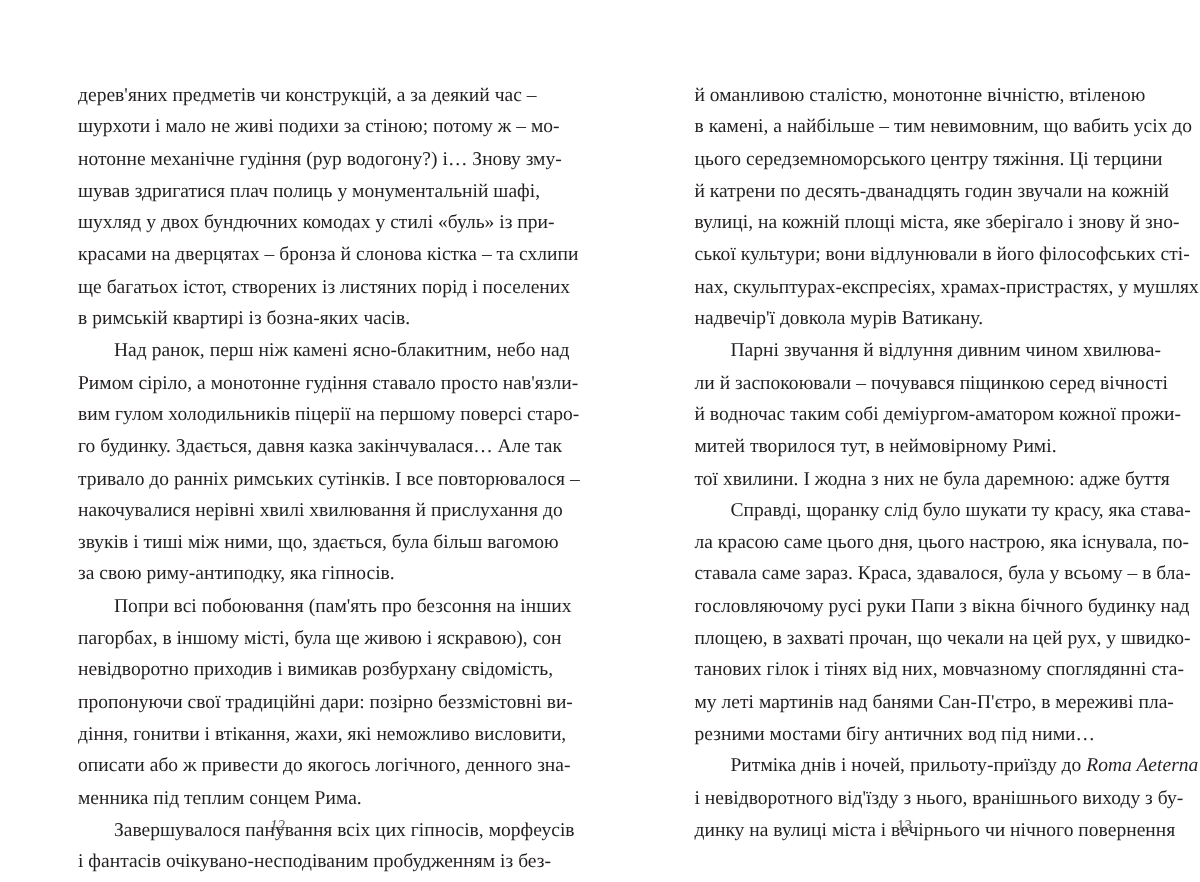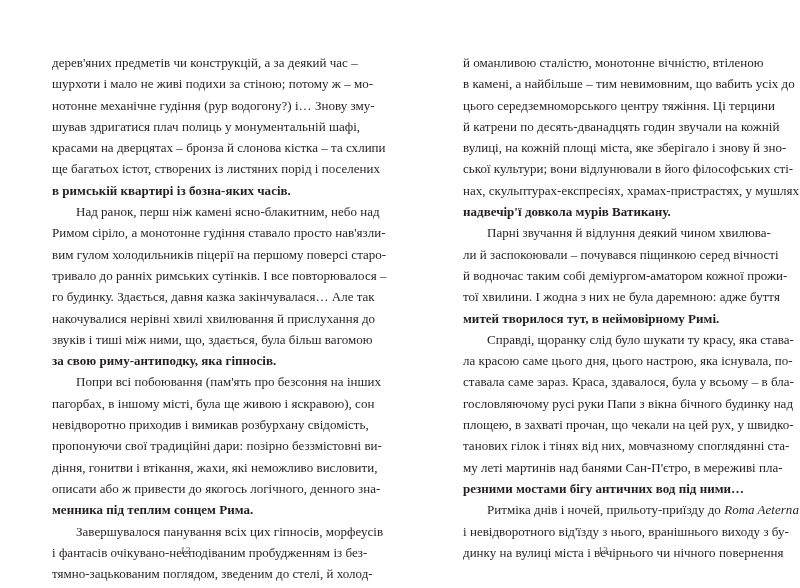--- a/index.html
+++ b/index.html
@@ -34,21 +34,20 @@
       height: 21.3px;
       line-height: 21.3px;
       font-size: 13px;
       white-space: nowrap;
       text-align: justify;
       text-align-last: justify;
       letter-spacing: 0.02px;
     }
     .line.last {
       text-align-last: left;
-      font-weight: bold;
     }
     .line.indent {
       text-indent: 24px;
     }
     .page-number {
       position: absolute;
       top: 545px;
       font-size: 10px;
       color: #555555;
       width: 40px;
@@ -60,28 +59,29 @@
   </style>
 </head>
 <body>
 
 <div class="page page-left">
   <div class="text-block" id="left-text">
       <span class="line">дерев'яних предметів чи конструкцій, а за деякий час –</span>
       <span class="line">шурхоти і мало не живі подихи за стіною; потому ж – мо-</span>
       <span class="line">нотонне механічне гудіння (рур водогону?) і… Знову зму-</span>
       <span class="line">шував здригатися плач полиць у монументальній шафі,</span>
+      <span class="line">шухляд у двох бундючних комодах у стилі «буль» із при-</span>
       <span class="line">красами на дверцятах – бронза й слонова кістка – та схлипи</span>
       <span class="line">ще багатьох істот, створених із листяних порід і поселених</span>
       <span class="line last">в римській квартирі із бозна-яких часів.</span>
       <span class="line indent">Над ранок, перш ніж камені ясно-блакитним, небо над</span>
       <span class="line">Римом сіріло, а монотонне гудіння ставало просто нав'язли-</span>
       <span class="line">вим гулом холодильників піцерії на першому поверсі старо-</span>
+      <span class="line">го будинку. Здається, давня казка закінчувалася… Але так</span>
       <span class="line">тривало до ранніх римських сутінків. І все повторювалося –</span>
-      <span class="line">го будинку. Здається, давня казка закінчувалася… Але так</span>
       <span class="line">накочувалися нерівні хвилі хвилювання й прислухання до</span>
       <span class="line">звуків і тиші між ними, що, здається, була більш вагомою</span>
       <span class="line last">за свою риму-антиподку, яка гіпносів.</span>
       <span class="line indent">Попри всі побоювання (пам'ять про безсоння на інших</span>
       <span class="line">пагорбах, в іншому місті, була ще живою і яскравою), сон</span>
       <span class="line">невідворотно приходив і вимикав розбурхану свідомість,</span>
       <span class="line">пропонуючи свої традиційні дари: позірно беззмістовні ви-</span>
       <span class="line">діння, гонитви і втікання, жахи, які неможливо висловити,</span>
       <span class="line">описати або ж привести до якогось логічного, денного зна-</span>
       <span class="line last">менника під теплим сонцем Рима.</span>
@@ -95,25 +95,25 @@
 <div class="page page-right">
   <div class="text-block" id="right-text">
       <span class="line"><span>й оманливою сталістю, монотонне вічністю, втіленою</span></span>
       <span class="line"><span>в камені, а найбільше – тим невимовним, що вабить усіх до</span></span>
       <span class="line"><span>цього середземноморського центру тяжіння. Ці терцини</span></span>
       <span class="line"><span>й катрени по десять-дванадцять годин звучали на кожній</span></span>
       <span class="line"><span>вулиці, на кожній площі міста, яке зберігало і знову й зно-</span></span>
       <span class="line"><span>ської культури; вони відлунювали в його філософських сті-</span></span>
       <span class="line"><span>нах, скульптурах-експресіях, храмах-пристрастях, у мушлях</span></span>
       <span class="line last"><span>надвечір'ї довкола мурів Ватикану.</span></span>
-      <span class="line indent"><span>Парні звучання й відлуння деякий чином хвилюва-</span></span>
+      <span class="line indent"><span>Парні звучання й відлуння дивним чином хвилюва-</span></span>
       <span class="line"><span>ли й заспокоювали – почувався піщинкою серед вічності</span></span>
       <span class="line"><span>й водночас таким собі деміургом-аматором кожної прожи-</span></span>
+      <span class="line last"><span>митей творилося тут, в неймовірному Римі.</span></span>
       <span class="line"><span>тої хвилини. І жодна з них не була даремною: адже буття</span></span>
-      <span class="line last"><span>митей творилося тут, в неймовірному Римі.</span></span>
       <span class="line indent"><span>Справді, щоранку слід було шукати ту красу, яка става-</span></span>
       <span class="line"><span>ла красою саме цього дня, цього настрою, яка існувала, по-</span></span>
       <span class="line"><span>ставала саме зараз. Краса, здавалося, була у всьому – в бла-</span></span>
       <span class="line"><span>гословляючому русі руки Папи з вікна бічного будинку над</span></span>
       <span class="line"><span>площею, в захваті прочан, що чекали на цей рух, у швидко-</span></span>
       <span class="line"><span>танових гілок і тінях від них, мовчазному споглядянні ста-</span></span>
       <span class="line"><span>му леті мартинів над банями Сан-П'єтро, в мереживі пла-</span></span>
       <span class="line last"><span>резними мостами бігу античних вод під ними…</span></span>
       <span class="line indent"><span>Ритміка днів і ночей, прильоту-приїзду до </span><span class="italic">Roma Aeterna</span></span>
       <span class="line"><span>і невідворотного від'їзду з нього, вранішнього виходу з бу-</span></span>

